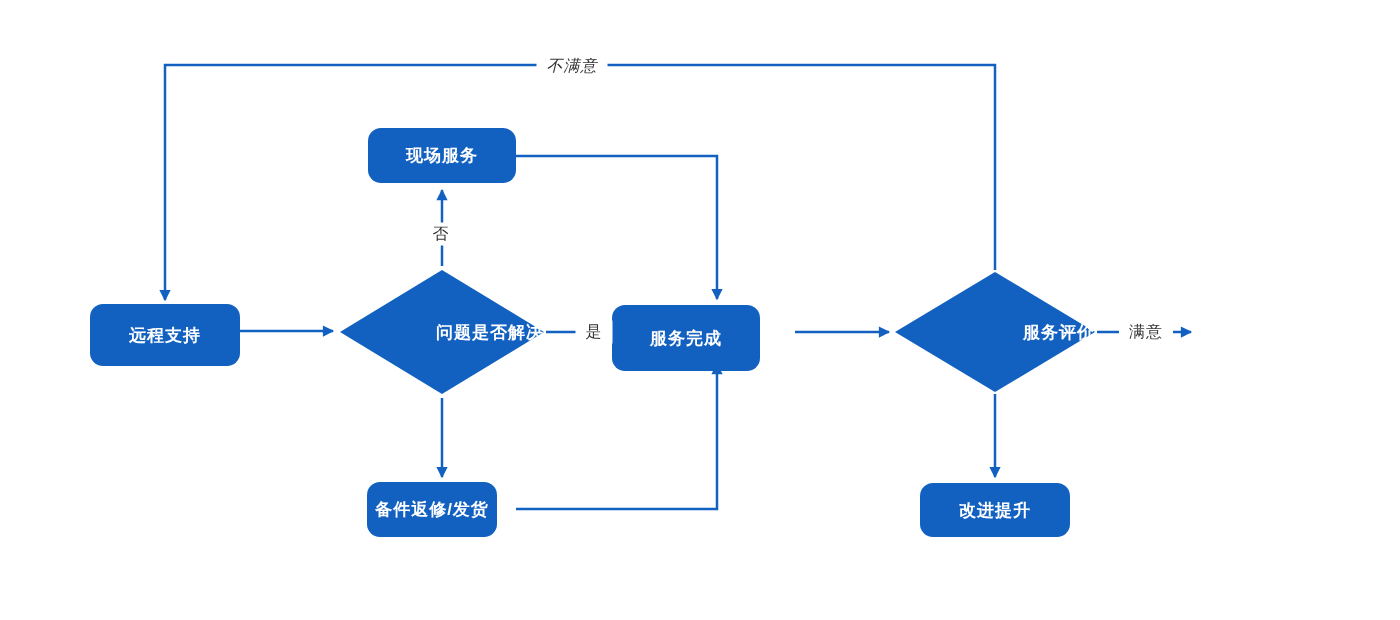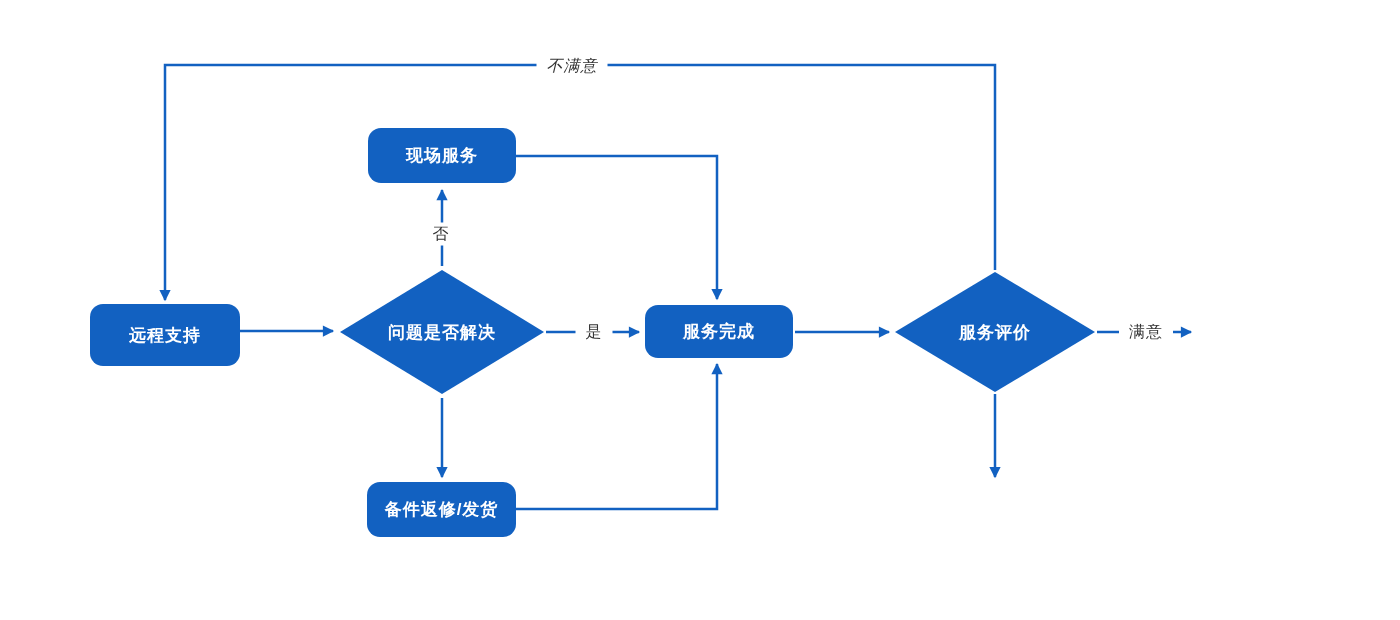--- a/index.html
+++ b/index.html
@@ -16,21 +16,21 @@
   #edges marker path { fill: var(--blue); stroke: none; }
 
   .node {
     position: absolute;
     display: flex; align-items: center; justify-content: center;
     color: #ffffff; font-size: 17px; font-weight: 600; letter-spacing: 1px;
     z-index: 1; box-sizing: border-box; white-space: nowrap;
   }
   .process   { background: var(--blue); border-radius: 13px; }
   .terminator{ background: var(--blue); border-radius: 27px; }
-  .decision  { background: transparent; }
+  .decision  { background: transparent; justify-content: flex-end; }
   .decision svg { position: absolute; left: 0; top: 0; }
   .decision polygon { fill: var(--blue); }
   .decision .lbl { position: relative; z-index: 1; }
 
   .edge-label {
     position: absolute; transform: translate(-50%, -50%);
     background: #ffffff; color: var(--label-color);
     font-size: 16px; padding: 1px 10px; white-space: nowrap;
     z-index: 2; letter-spacing: 1px;
   }
@@ -66,35 +66,38 @@
     <svg width="204" height="124" viewBox="0 0 204 124">
       <polygon points="102,0 204,62 102,124 0,62"></polygon>
     </svg>
     <span class="lbl">问题是否解决</span>
   </div>
 
   <div class="node process" style="left:368px; top:128px; width:148px; height:55px;">
     <span>现场服务</span>
   </div>
 
-  <div class="node process" style="left:645px; top:305px; width:148px; height:53px;">
+  <div class="node process" style="left:612px; top:305px; width:148px; height:66px;">
     <span>服务完成</span>
   </div>
 
-  <div class="node process" style="left:367px; top:482px; width:149px; height:55px;">
+  <div class="node process" style="left:367px; top:482px; width:130px; height:55px;">
     <span>备件返修/发货</span>
   </div>
 
   <div class="node decision" style="left:895px; top:272px; width:200px; height:120px;">
     <svg width="200" height="120" viewBox="0 0 200 120">
       <polygon points="100,0 200,60 100,120 0,60"></polygon>
     </svg>
     <span class="lbl">服务评价</span>
   </div>
 
 
+  <div class="node process" style="left:920px; top:483px; width:150px; height:54px;">
+    <span>改进提升</span>
+  </div>
 
   <div class="edge-label" style="left:572px; top:66px;font-style:italic;">不满意</div>
   <div class="edge-label" style="left:441px; top:234px;">否</div>
   <div class="edge-label" style="left:594px; top:332px;">是</div>
   <div class="edge-label" style="left:1146px; top:332px;">满意</div>
 
 </div>
 
 </body></html>

